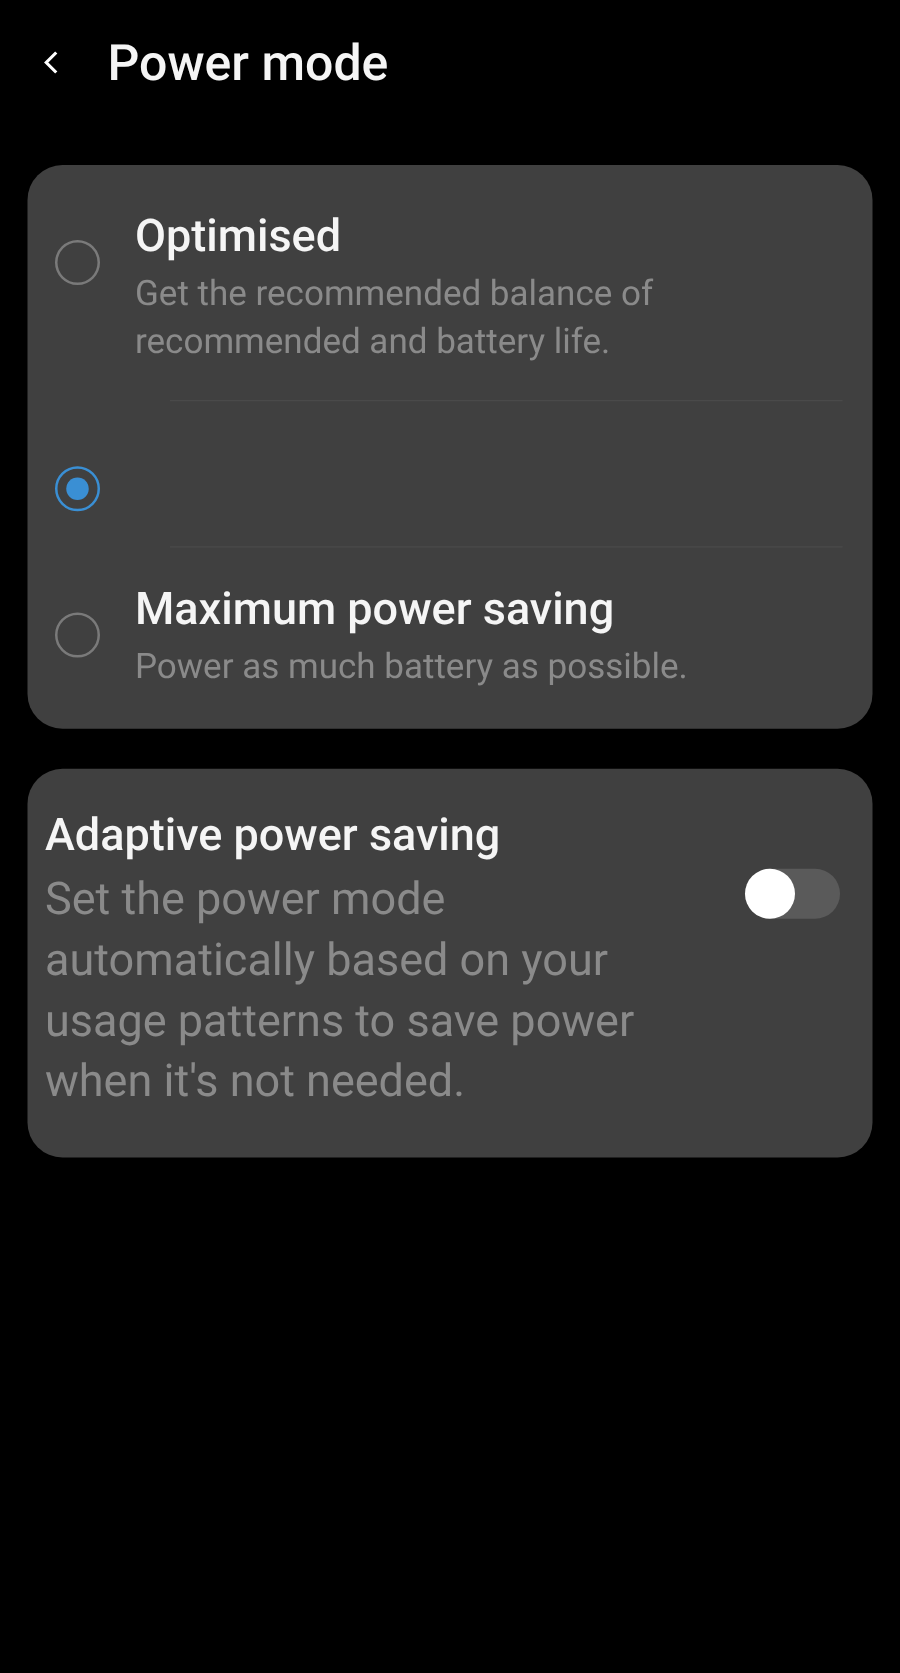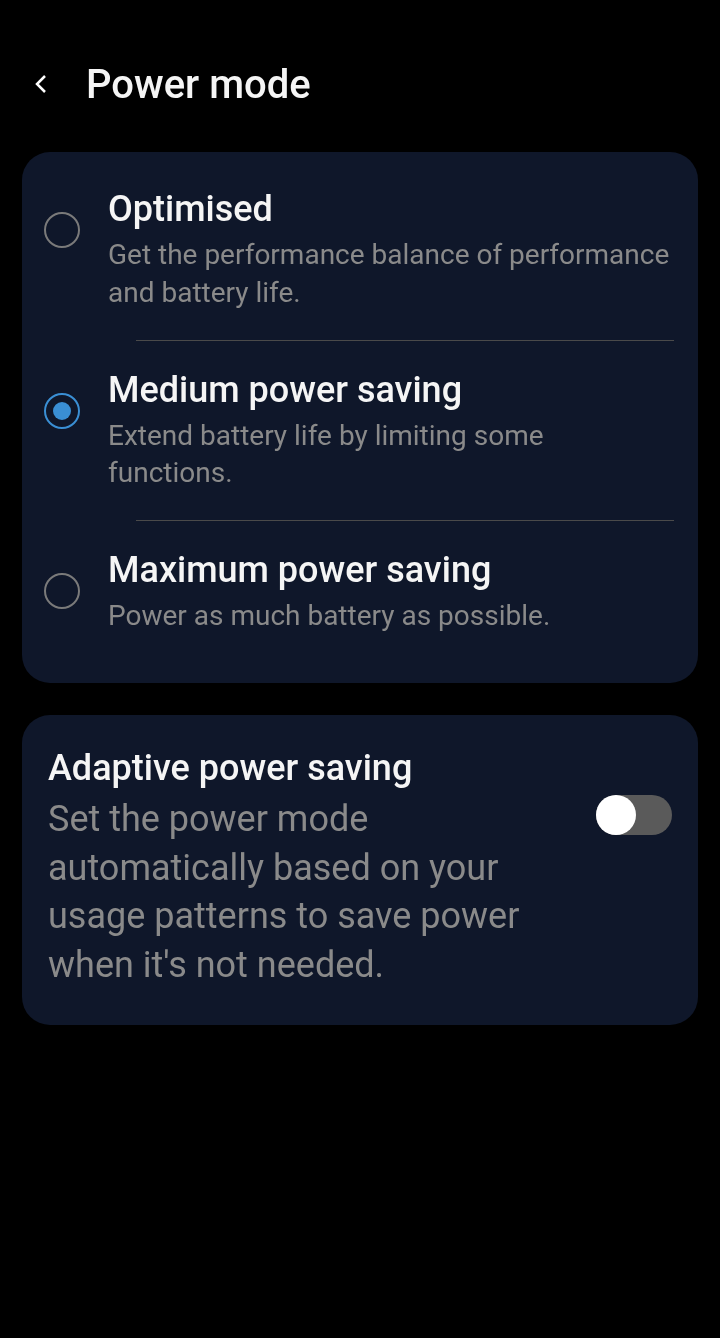--- a/index.html
+++ b/index.html
@@ -13,21 +13,21 @@
       height: 1338px;
       background-color: #000000;
       font-family: -apple-system, BlinkMacSystemFont, 'Segoe UI', Roboto, sans-serif;
       color: #ffffff;
       overflow: hidden;
     }
     
     .header {
       display: flex;
       align-items: center;
-      padding: 60px 18px 20px 18px;
+      padding: 26px 18px 20px 18px;
       gap: 20px;
     }
     
     .back-button {
       width: 48px;
       height: 48px;
       display: flex;
       align-items: center;
       justify-content: center;
       background: none;
@@ -43,42 +43,42 @@
       fill: none;
     }
     
     .page-title {
       font-size: 40px;
       font-weight: 500;
       color: #f5f5f5;
     }
     
     .card {
-      background-color: #0f172a;
+      background-color: #404040;
       border-radius: 28px;
-      margin: 24px 22px 0 22px;
+      margin: 38px 22px 0 22px;
     }
     
     .card-adaptive {
       margin-top: 32px;
     }
     
     .radio-item {
       display: flex;
       align-items: flex-start;
       padding: 28px 0 28px 22px;
       cursor: pointer;
     }
     
     .radio-item:first-child {
       padding-top: 36px;
     }
     
     .radio-item:last-child {
-      padding-bottom: 48px;
+      padding-bottom: 32px;
     }
     
     .divider {
       height: 1px;
       background-color: #4a4a4a;
       margin-left: 114px;
       margin-right: 24px;
     }
     
     .radio-circle {
@@ -125,21 +125,21 @@
     .radio-description {
       font-size: 28px;
       font-weight: 400;
       color: #8a8a8a;
       line-height: 1.35;
     }
     
     .adaptive-item {
       display: flex;
       align-items: flex-start;
-      padding: 32px 26px 36px 26px;
+      padding: 32px 26px 36px 14px;
     }
     
     .adaptive-content {
       flex: 1;
       padding-right: 20px;
     }
     
     .adaptive-title {
       font-size: 36px;
       font-weight: 500;
@@ -187,31 +187,27 @@
   <h1 class="page-title">Power mode</h1>
 </div>
 
 <div class="card">
   <div class="radio-item">
     <div class="radio-circle">
       
     </div>
     <div class="radio-content">
       <div class="radio-title">Optimised</div>
-      <div class="radio-description">Get the performance balance of performance and battery life.</div>
+      <div class="radio-description">Get the recommended balance of recommended and battery life.</div>
     </div>
   </div>
   <div class="divider"></div>
   <div class="radio-item">
     <div class="radio-circle selected">
       <div class="radio-inner"></div>
-    </div>
-    <div class="radio-content">
-      <div class="radio-title">Medium power saving</div>
-      <div class="radio-description">Extend battery life by limiting some functions.</div>
     </div>
   </div>
   <div class="divider"></div>
   <div class="radio-item">
     <div class="radio-circle">
       
     </div>
     <div class="radio-content">
       <div class="radio-title">Maximum power saving</div>
       <div class="radio-description">Power as much battery as possible.</div>

